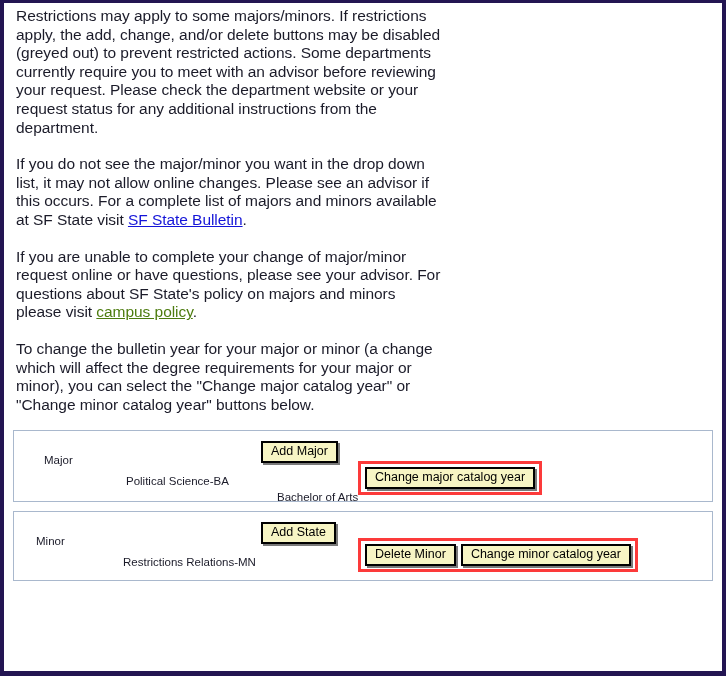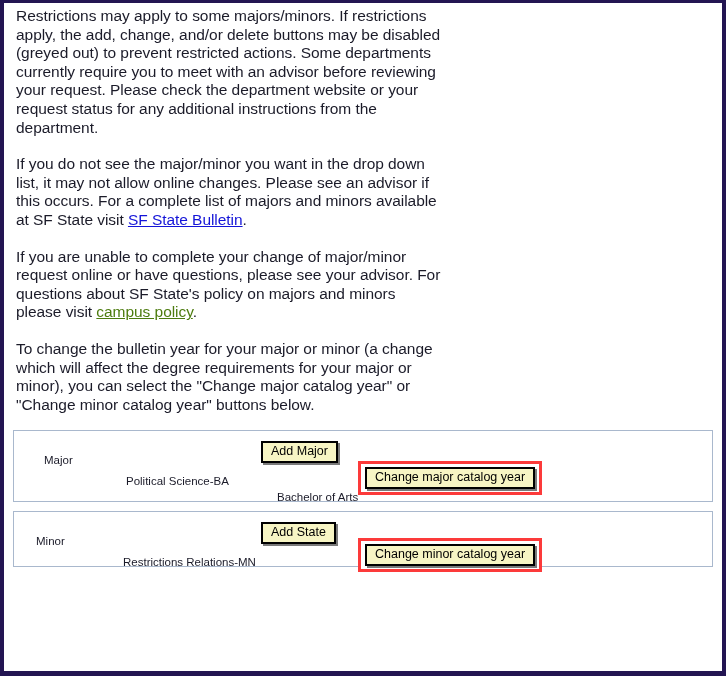--- a/index.html
+++ b/index.html
@@ -48,21 +48,21 @@
 
   
   .panel {
     box-sizing: border-box;
     border: 1px solid #a9b8cd;
     background: #ffffff;
     margin: 0 9px 9px 9px;
     position: relative;
   }
   #panel-major { height: 72px; margin-top: 10px; }
-  #panel-minor { height: 56px; }
+  #panel-minor { height: 70px; }
 
   .panel-row {
     position: relative;
     height: 100%;
   }
 
   .section-label {
     position: absolute;
     font-size: 11.5px;
     color: #1b1b29;
@@ -169,19 +169,20 @@
 
       <span class="section-label" style="left:22px; top:23px;">Minor</span>
 
       <div class="add-btn-wrap">
         <button class="btn">Add State</button>
       </div>
 
       <span class="prog-name" style="left:66px; top:44px;">Restrictions Relations-MN</span>
 
       <div class="action-group" id="actions-minor">
+        <button class="btn">Delete Minor</button>
         <button class="btn">Change minor catalog year</button>
       </div>
 
     </div>
   </div>
 
 </div>
 
 </body></html>

